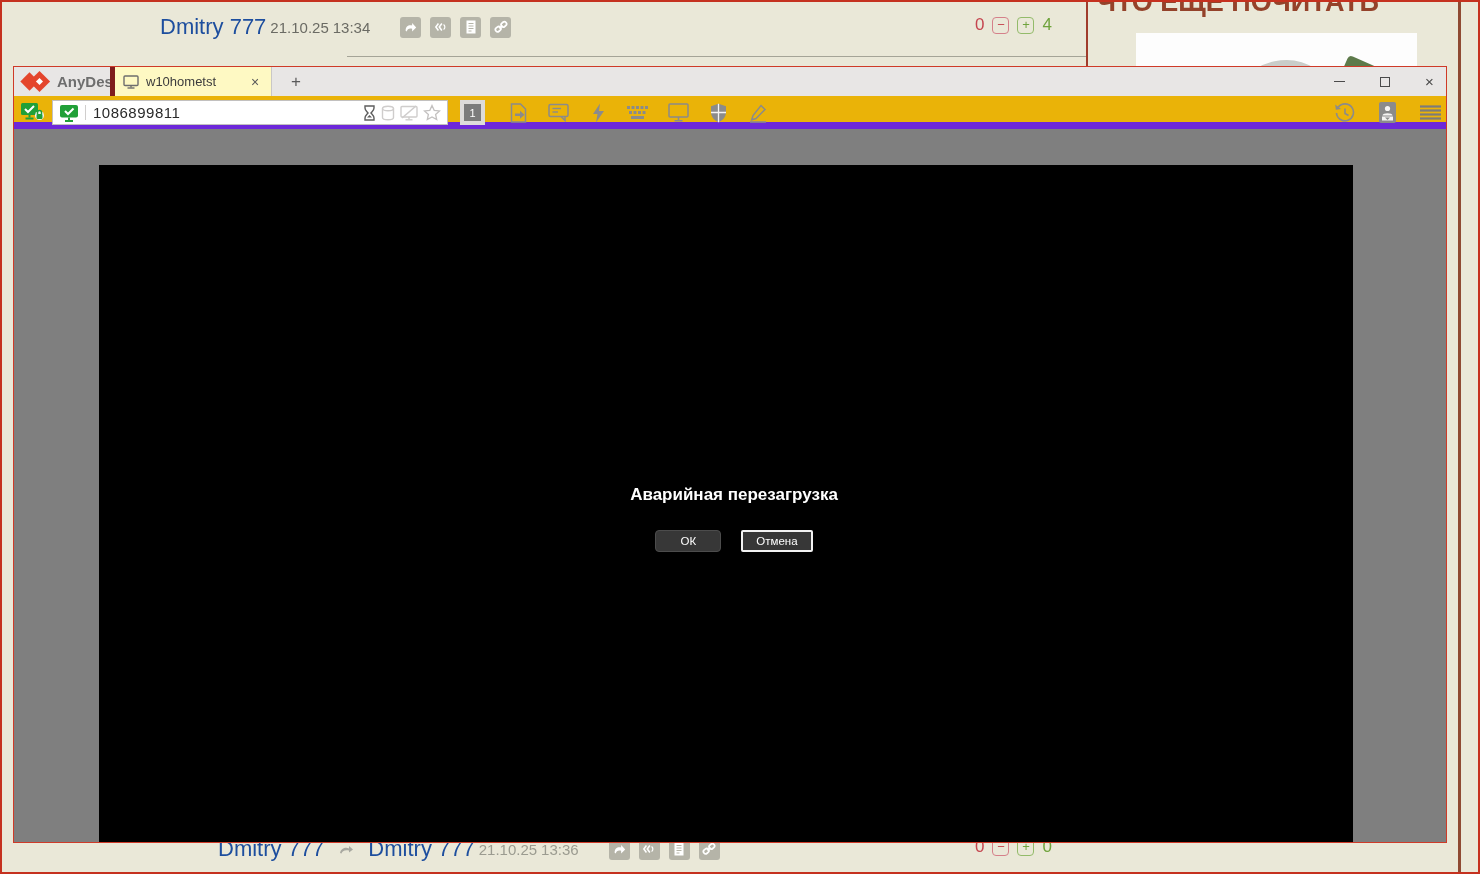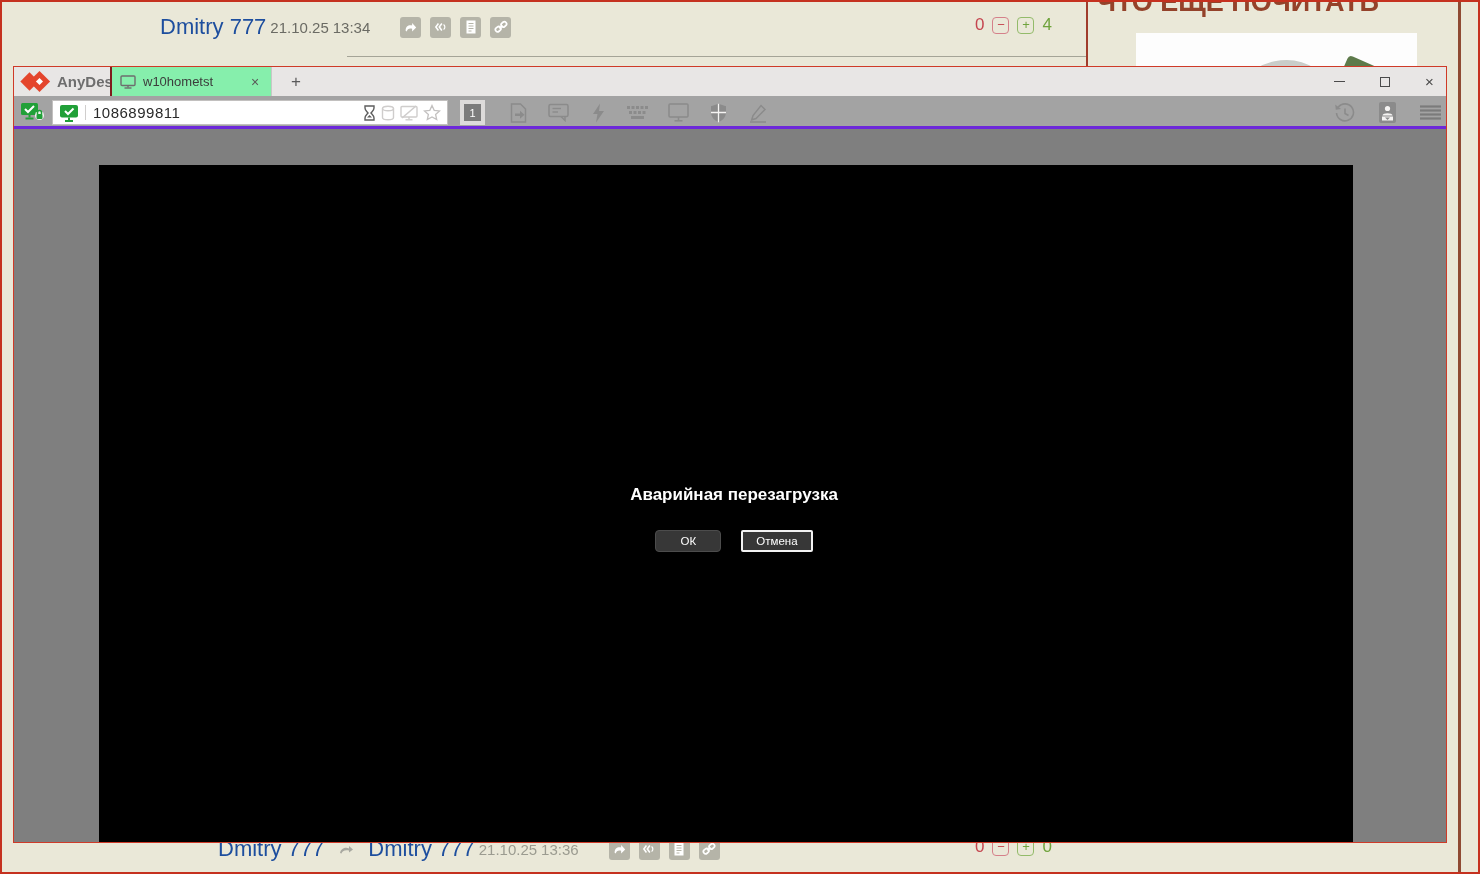--- a/index.html
+++ b/index.html
@@ -64,34 +64,34 @@
     display:flex; flex-direction:column;
   }
   .titlebar { position:relative; height:29px; background:#e8e6e5; display:flex; align-items:center; flex:0 0 29px; }
   .logo { display:flex; align-items:center; margin-left:9px; }
   .diamond { width:13px; height:13px; background:#e4452c; transform:rotate(45deg); }
   .diamond2 { margin-left:-4px; width:15px; height:15px; background:#e4452c; transform:rotate(45deg); display:flex; align-items:center; justify-content:center; }
   .diamond2 i { display:block; width:5px; height:5px; background:#fff; }
   .app-name { color:#6e6e6e; font-weight:bold; font-size:15px; margin-left:10px; }
   .session-tab {
     position:absolute; left:96px; top:0; width:162px; height:29px;
-    background:#86efac; border-left:2px solid #7f1d1d; border-right:1px solid #c9c7c6;
+    background:#fef9c3; border-left:5px solid #7f1d1d; border-right:1px solid #c9c7c6;
     display:flex; align-items:center; padding:1px 8px;
   }
   .tab-label { font-size:13px; color:#3c3c3c; margin-left:7px; }
   .tab-close { margin-left:auto; color:#5a5a5a; font-size:14px; width:16px; text-align:center; }
   .new-tab { position:absolute; left:268px; top:0; width:28px; height:29px; color:#5a5a5a; font-size:17px; display:flex; align-items:center; justify-content:center; }
   .win-controls { position:absolute; right:7px; top:0; height:29px; display:flex; align-items:center; gap:26px; }
   .wc { width:19px; height:19px; display:flex; align-items:center; justify-content:center; color:#4a4a4a; }
   .wc-min i { display:block; width:11px; height:0; border-top:1px solid #4a4a4a; }
   .wc-max i { display:block; width:10px; height:10px; border:1px solid #4a4a4a; }
   .wc-close { font-size:15px; }
 
   .toolbar {
-    position:relative; height:33px; background:#a3a3a3; border-bottom:3px solid #6d28d9;
+    position:relative; height:33px; background:#eab308; border-bottom:7px solid #6d28d9;
     flex:0 0 33px; display:flex; align-items:center;text-decoration:underline;
   }
   .tb-secure { position:absolute; left:6px; top:6px; }
   .address-bar {
     position:absolute; left:38px; top:4px; width:396px; height:25px;
     background:#ffffff; border:1px solid #c2c0bf; display:flex; align-items:center; padding:0 6px;
   }
   .addr-divider { width:1px; height:15px; background:#d0cecd; margin:0 7px 0 6px; }
   .addr-text { font-size:15px; color:#2a2a2a; letter-spacing:0.5px; }
   .addr-right { margin-left:auto; display:flex; align-items:center; gap:5px; }

